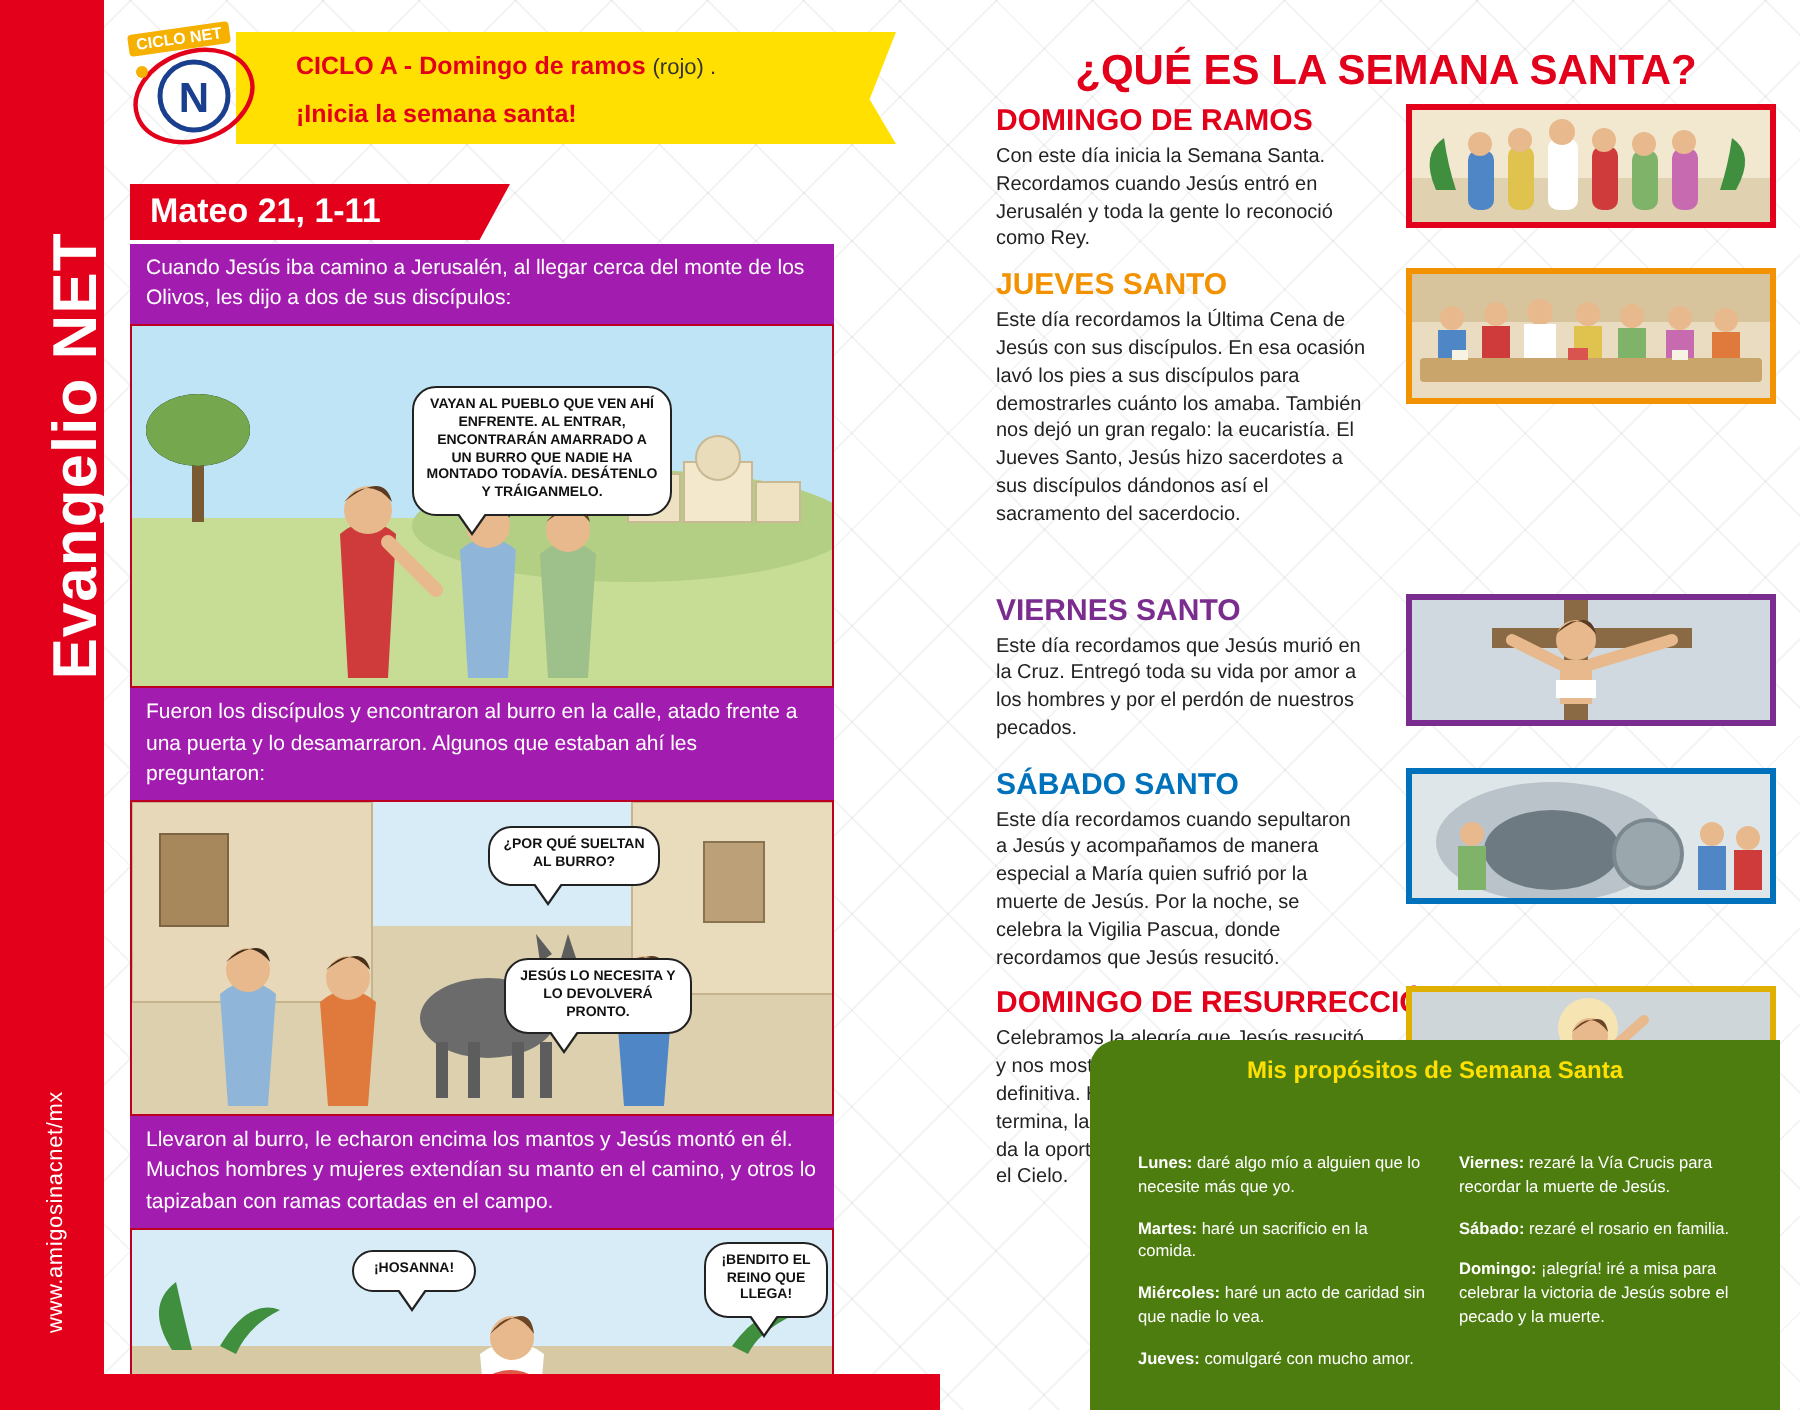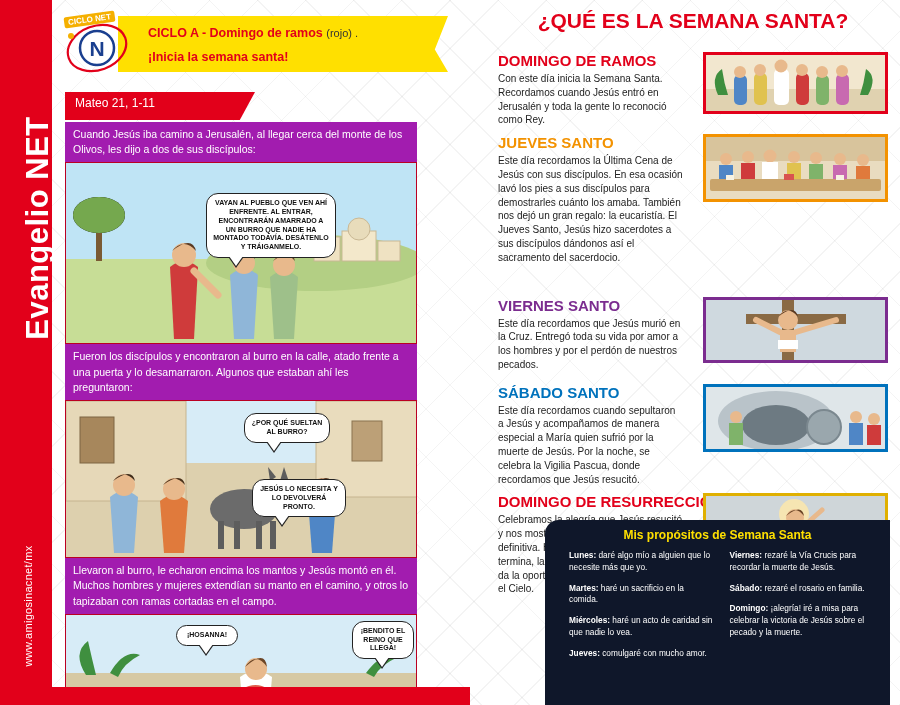--- a/index.html
+++ b/index.html
@@ -62,21 +62,21 @@
     position:absolute;left:148px;top:50px;z-index:6;
     font-size:12.5px;color:#e2001a;font-weight:bold;
   }
   
   .ref-bar{
     position:absolute;left:65px;top:92px;width:190px;height:28px;z-index:4;
     background:#e2001a;
     clip-path:polygon(0 0, 100% 0, 92% 100%, 0 100%);
   }
   .ref-bar span{
-    display:block;color:#ffffff;font-size:12px;font-weight:normal;
+    display:block;color:#ffffff;font-size:17px;font-weight:bold;
     padding:4px 0 0 10px;
   }
   
   .comic-col{position:absolute;left:65px;top:122px;width:352px;z-index:2;}
   .narr{
     background:#a21caf;color:#ffffff;font-size:10.5px;line-height:1.45;
     padding:5px 8px;
   }
   .panel{
     width:352px;border:1px solid #b02; box-sizing:border-box;position:relative;
@@ -91,45 +91,45 @@
     padding:5px 6px;line-height:1.25;box-sizing:border-box;
   }
   .bubble:after{
     content:"";position:absolute;width:0;height:0;
     border-left:7px solid transparent;border-right:7px solid transparent;
     border-top:10px solid #ffffff;bottom:-9px;left:22px;
     filter:drop-shadow(0 2px 0 #222);
   }
   
   .right-title{
-    position:absolute;left:498px;top:9px;width:390px;z-index:4;
+    position:absolute;left:498px;top:24px;width:390px;z-index:4;
     color:#e2001a;font-size:21px;font-weight:bold;text-align:center;
   }
   .rc{position:absolute;left:498px;top:52px;width:390px;z-index:4;}
   .rc-block{position:relative;margin-bottom:7px;min-height:58px;}
   .rc-h{font-size:15px;font-weight:bold;margin:0 0 3px 0;}
   .rc-p{font-size:10px;line-height:1.38;color:#222;width:185px;}
   .rc-img{
     position:absolute;right:0;top:0;width:185px;height:62px;
     border:3px solid #e2001a;box-sizing:border-box;overflow:hidden;
   }
   
   .prop-box{
     position:absolute;left:545px;top:520px;width:345px;height:185px;z-index:4;
-    background:#0f172a;color:#ffffff;
+    background:#4d7c0f;color:#ffffff;
     border-top-left-radius:14px;
   }
   .prop-title{
     position:absolute;left:0;top:8px;width:345px;text-align:center;
     font-size:12px;font-weight:bold;color:#ffe000;
   }
   .prop-cols{
     position:absolute;left:24px;top:30px;width:305px;display:flex;gap:16px;
   }
-  .prop-col{width:145px;}
+  .prop-col{width:145px;margin-top:26px;}
   .prop-item{font-size:8.3px;line-height:1.42;margin-bottom:9px;}
   .prop-item .lead{font-weight:bold;}
   
   .bottom-strip{
     position:absolute;left:0;bottom:0;width:470px;height:18px;background:#e2001a;z-index:3;
   }
 </style>
 </head>
 <body>
 

